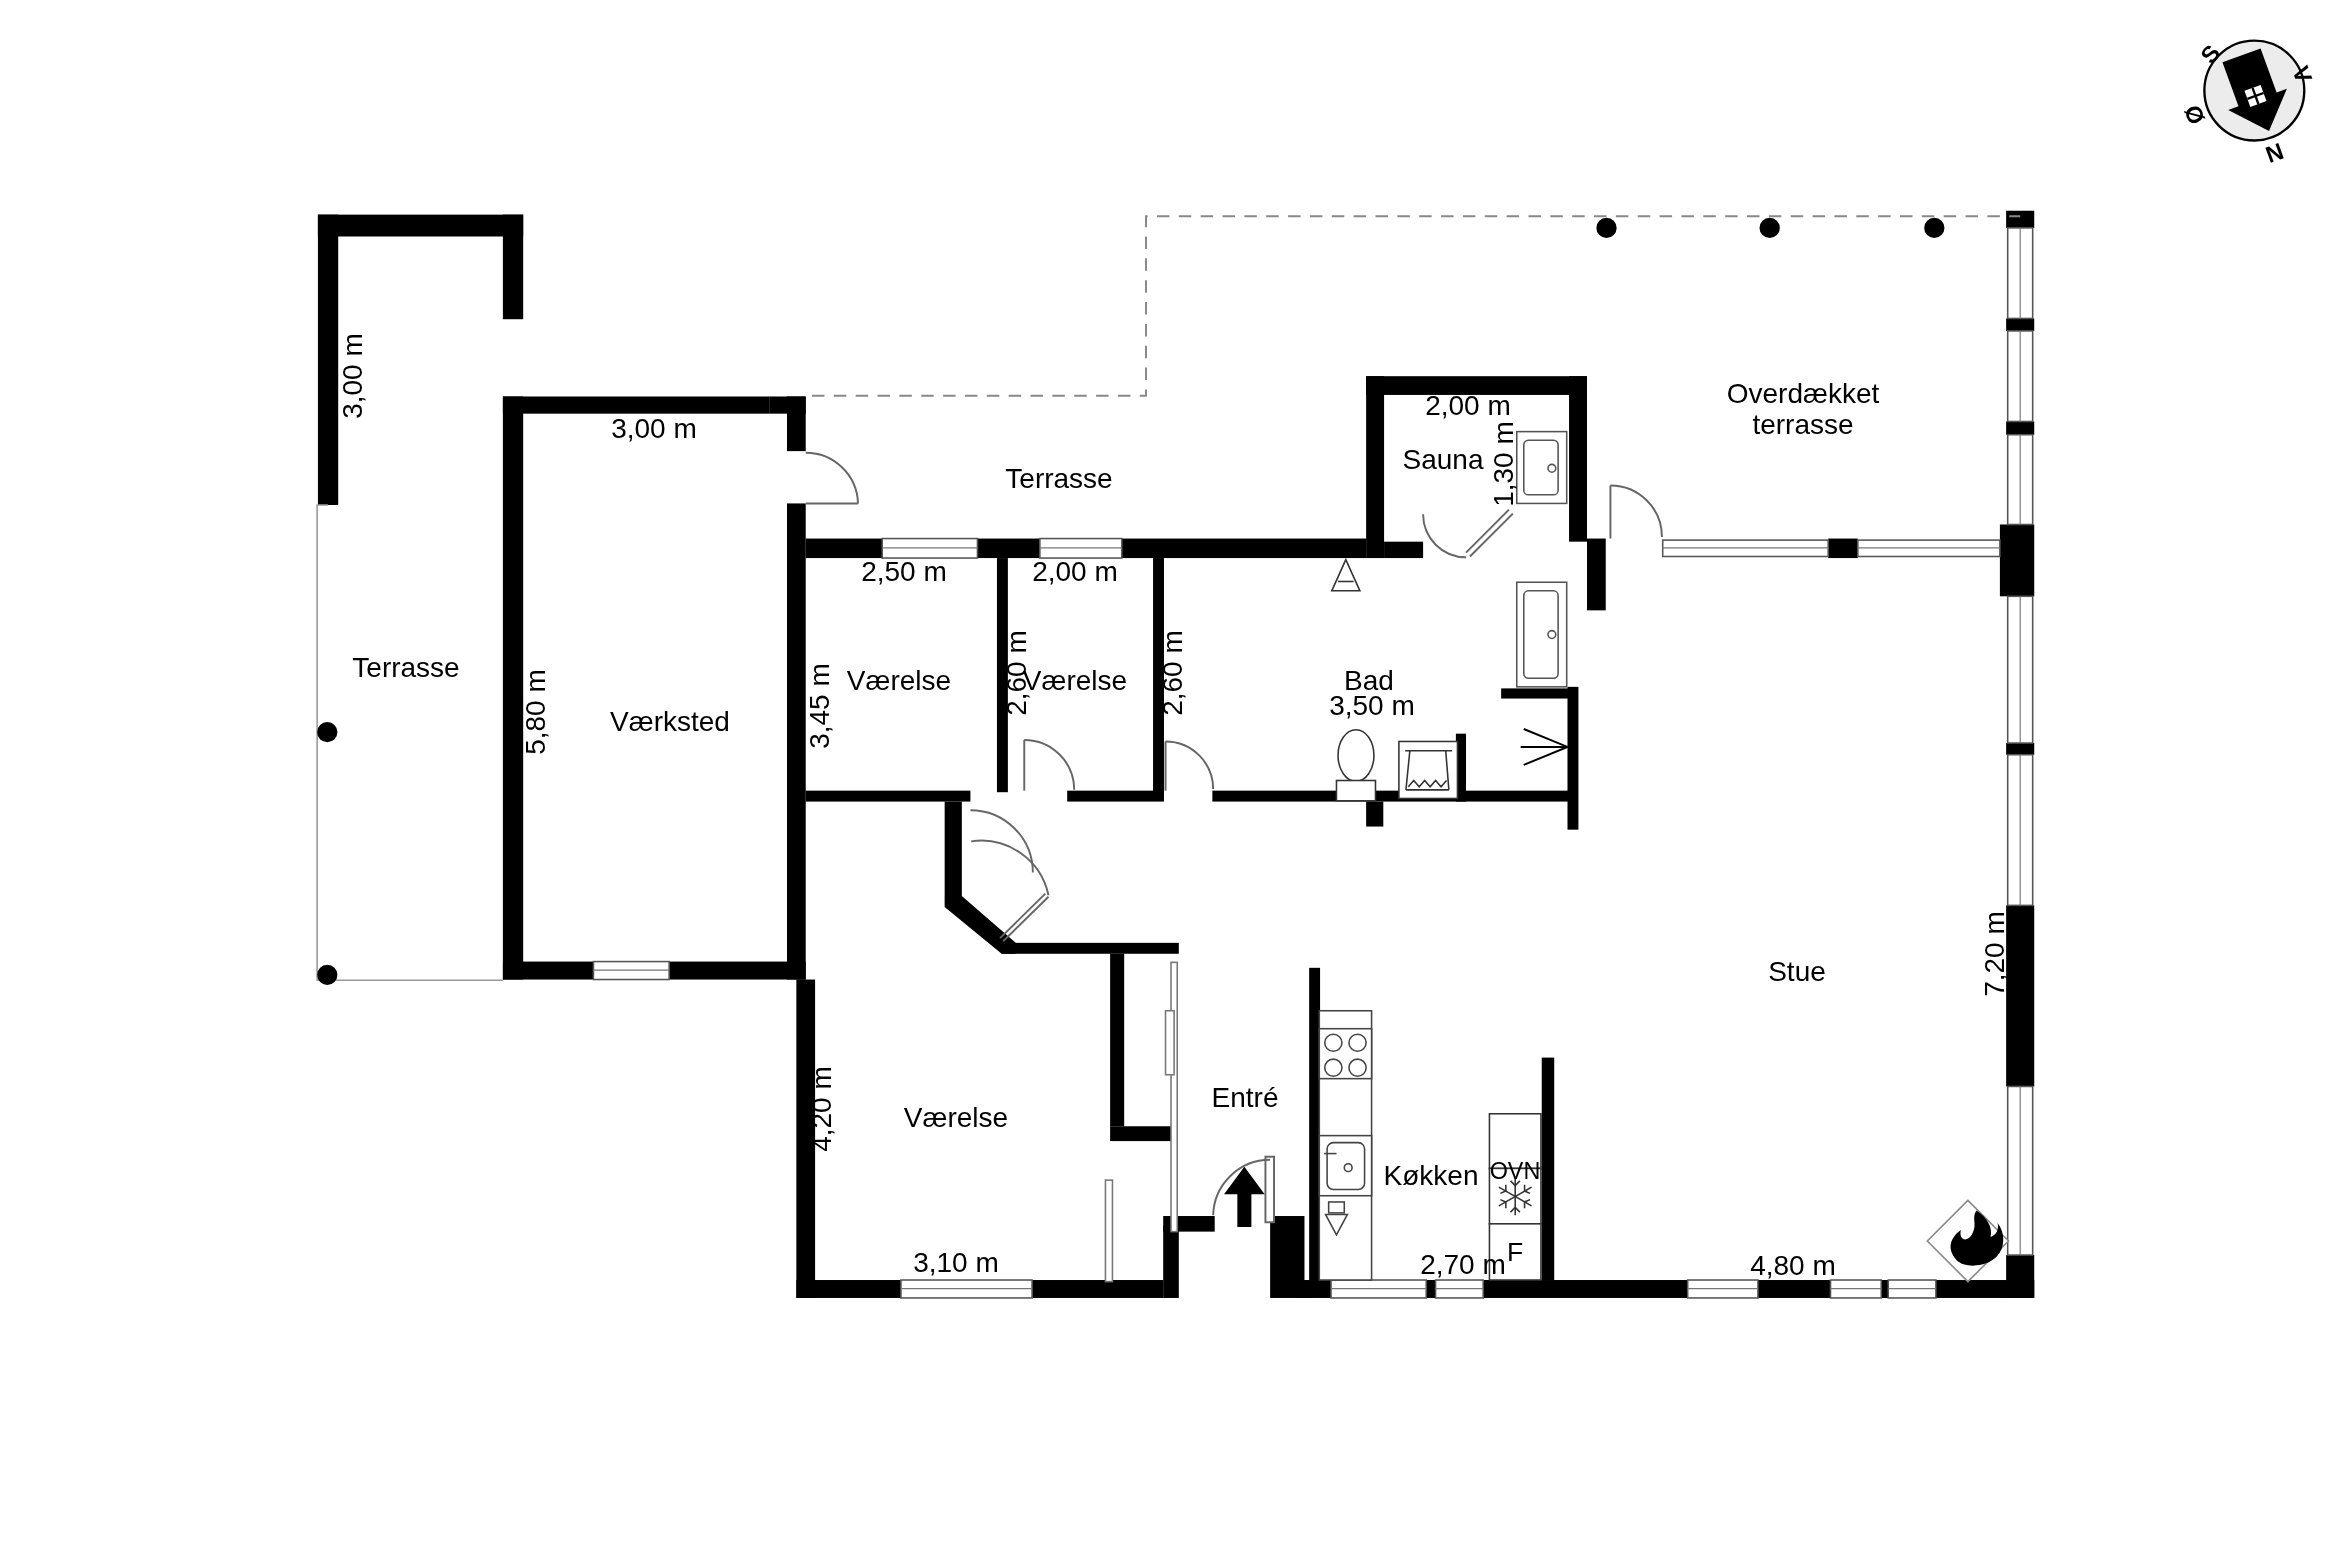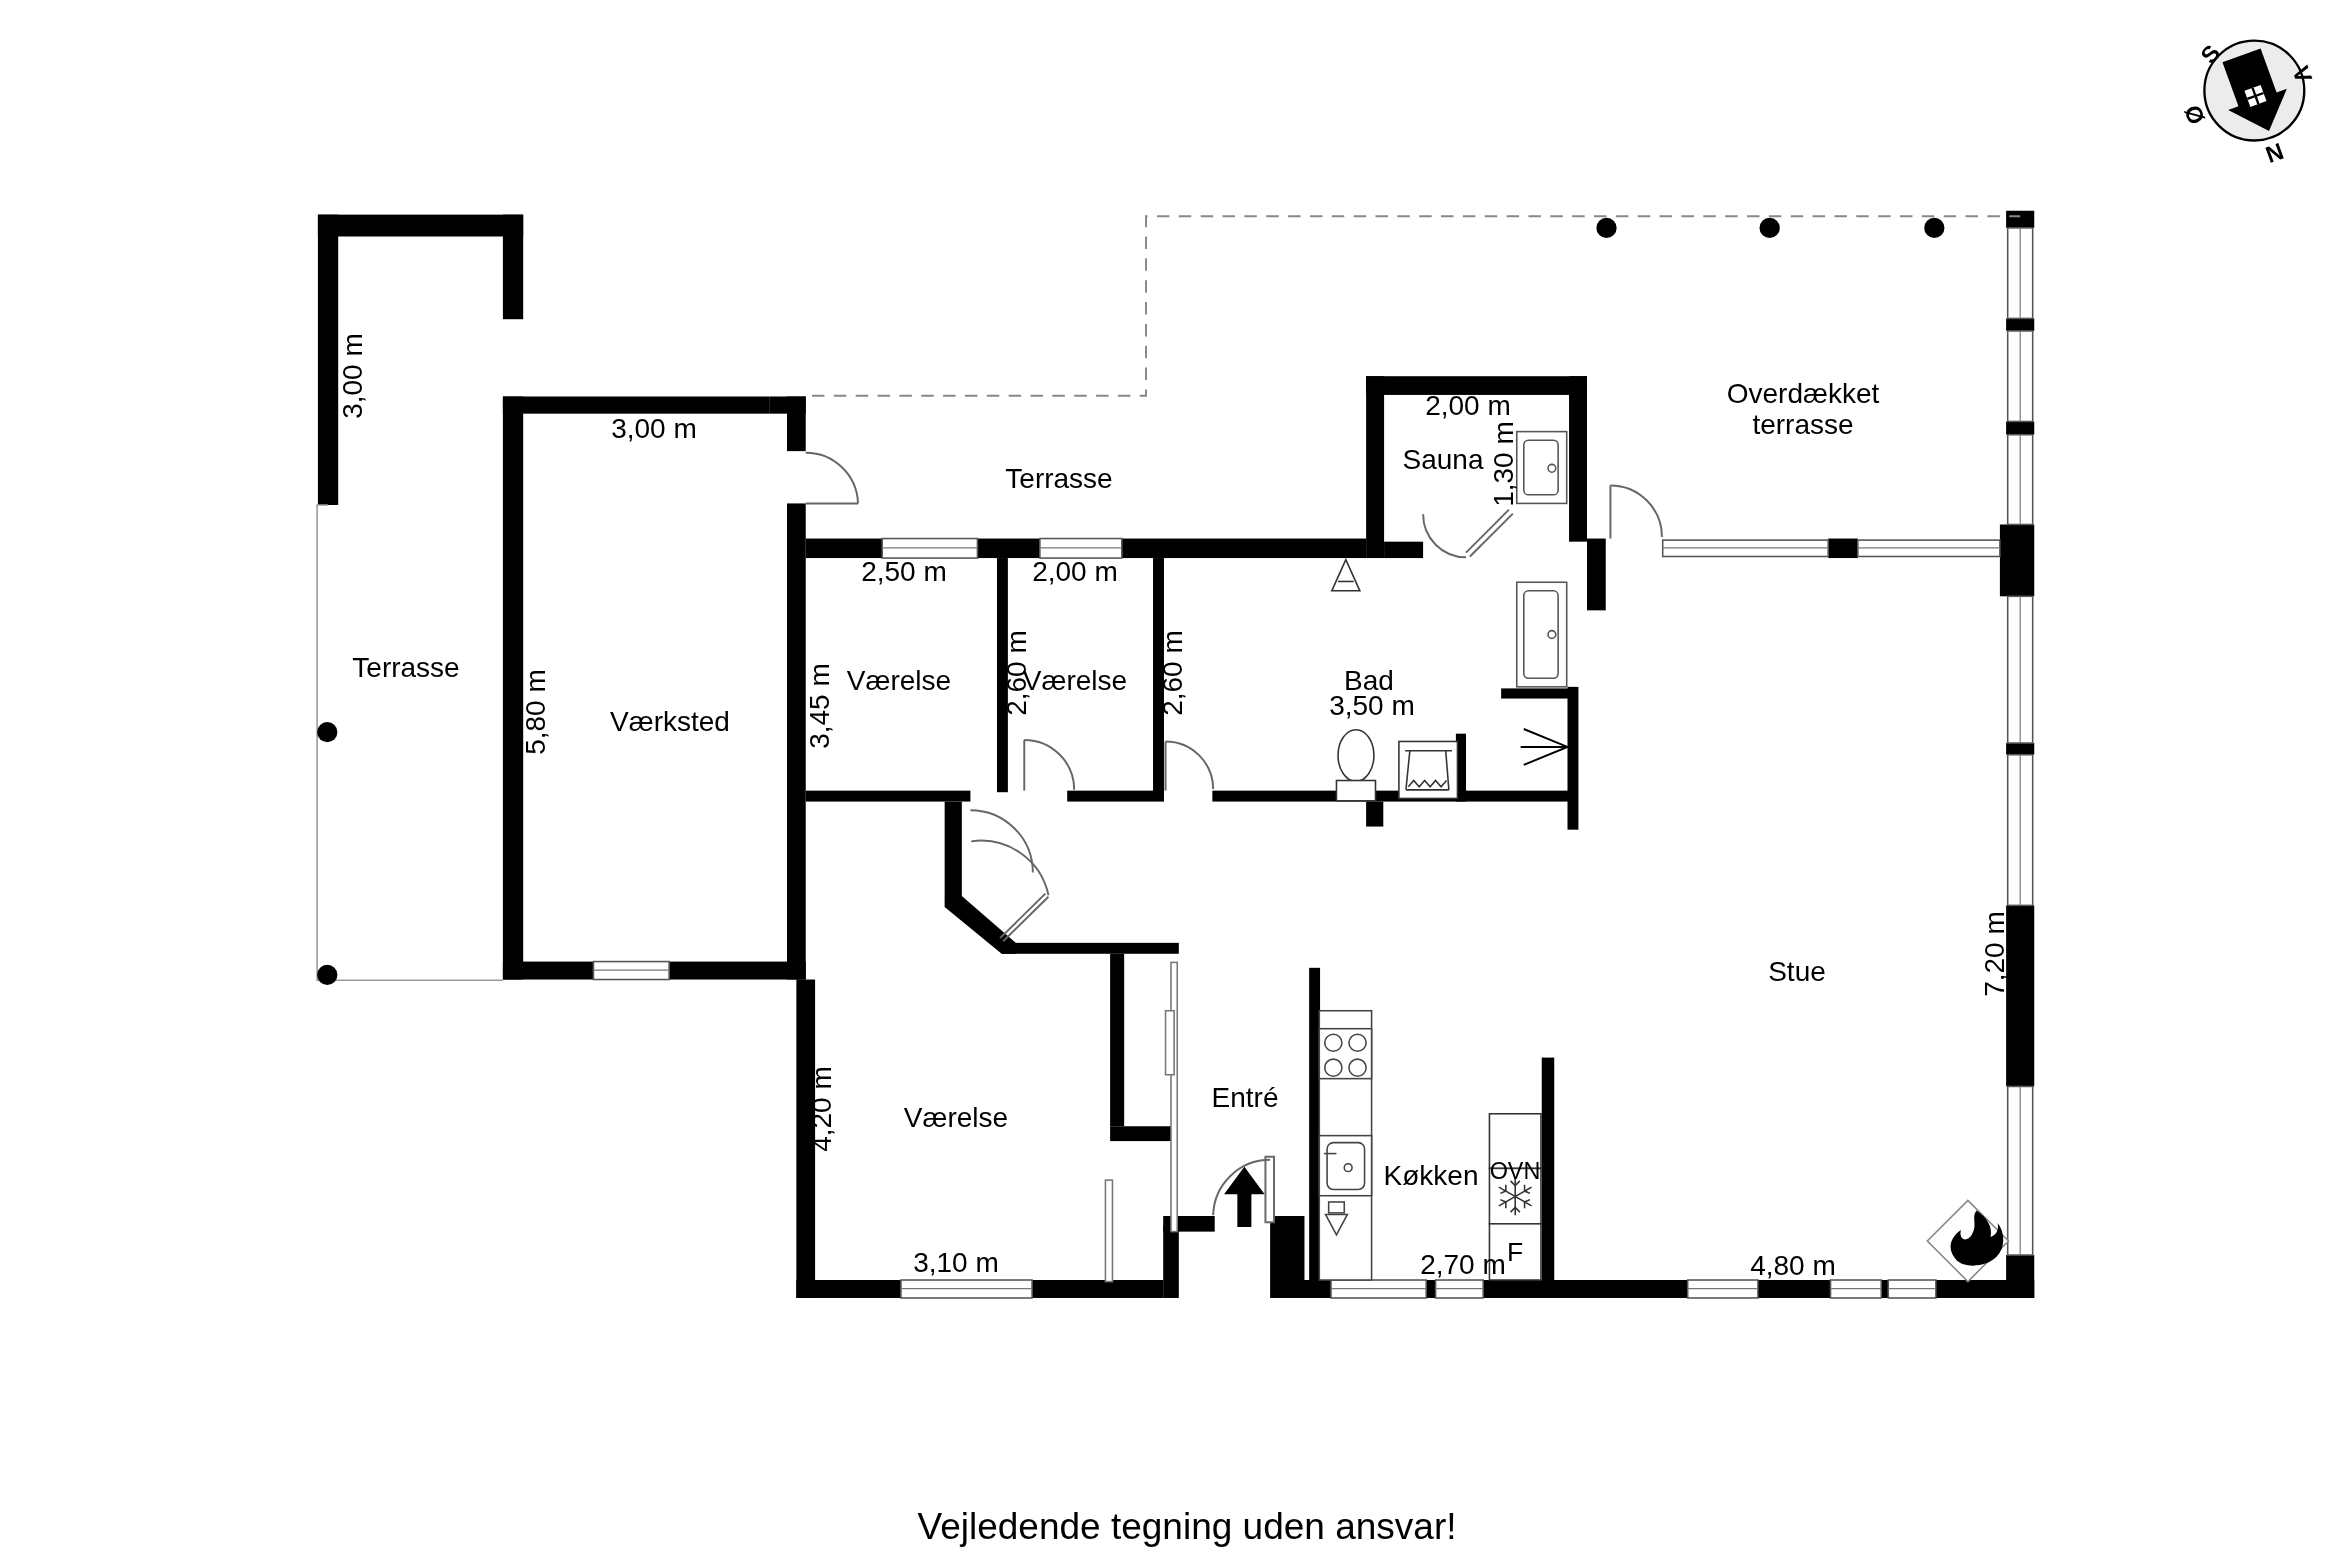--- a/index.html
+++ b/index.html
@@ -307,15 +307,14 @@
   <div class="lbl" style="left:1429px;top:1265px;margin-left:34px;">2,70 m</div>
 
   <div class="applbl" style="left:1515px;top:1141px;margin-top:30px;">OVN</div>
   <div class="applbl" style="left:1515px;top:1252px;font-size:26.5px;">F</div>
 
   <div class="complbl" style="left:2203px;top:41px;transform:rotate(-50deg);">S</div>
   <div class="complbl" style="left:2294px;top:61px;transform:rotate(70deg);">V</div>
   <div class="complbl" style="left:2266px;top:139px;transform:rotate(160deg);">N</div>
   <div class="complbl" style="left:2186px;top:101px;transform:rotate(-110deg);">Ø</div>
 
-  <div class="footer" style="left:1187px;top:1527px;">Vejledende tegning uden ansvar!</div>
 </div>
 
 
 </body></html>

